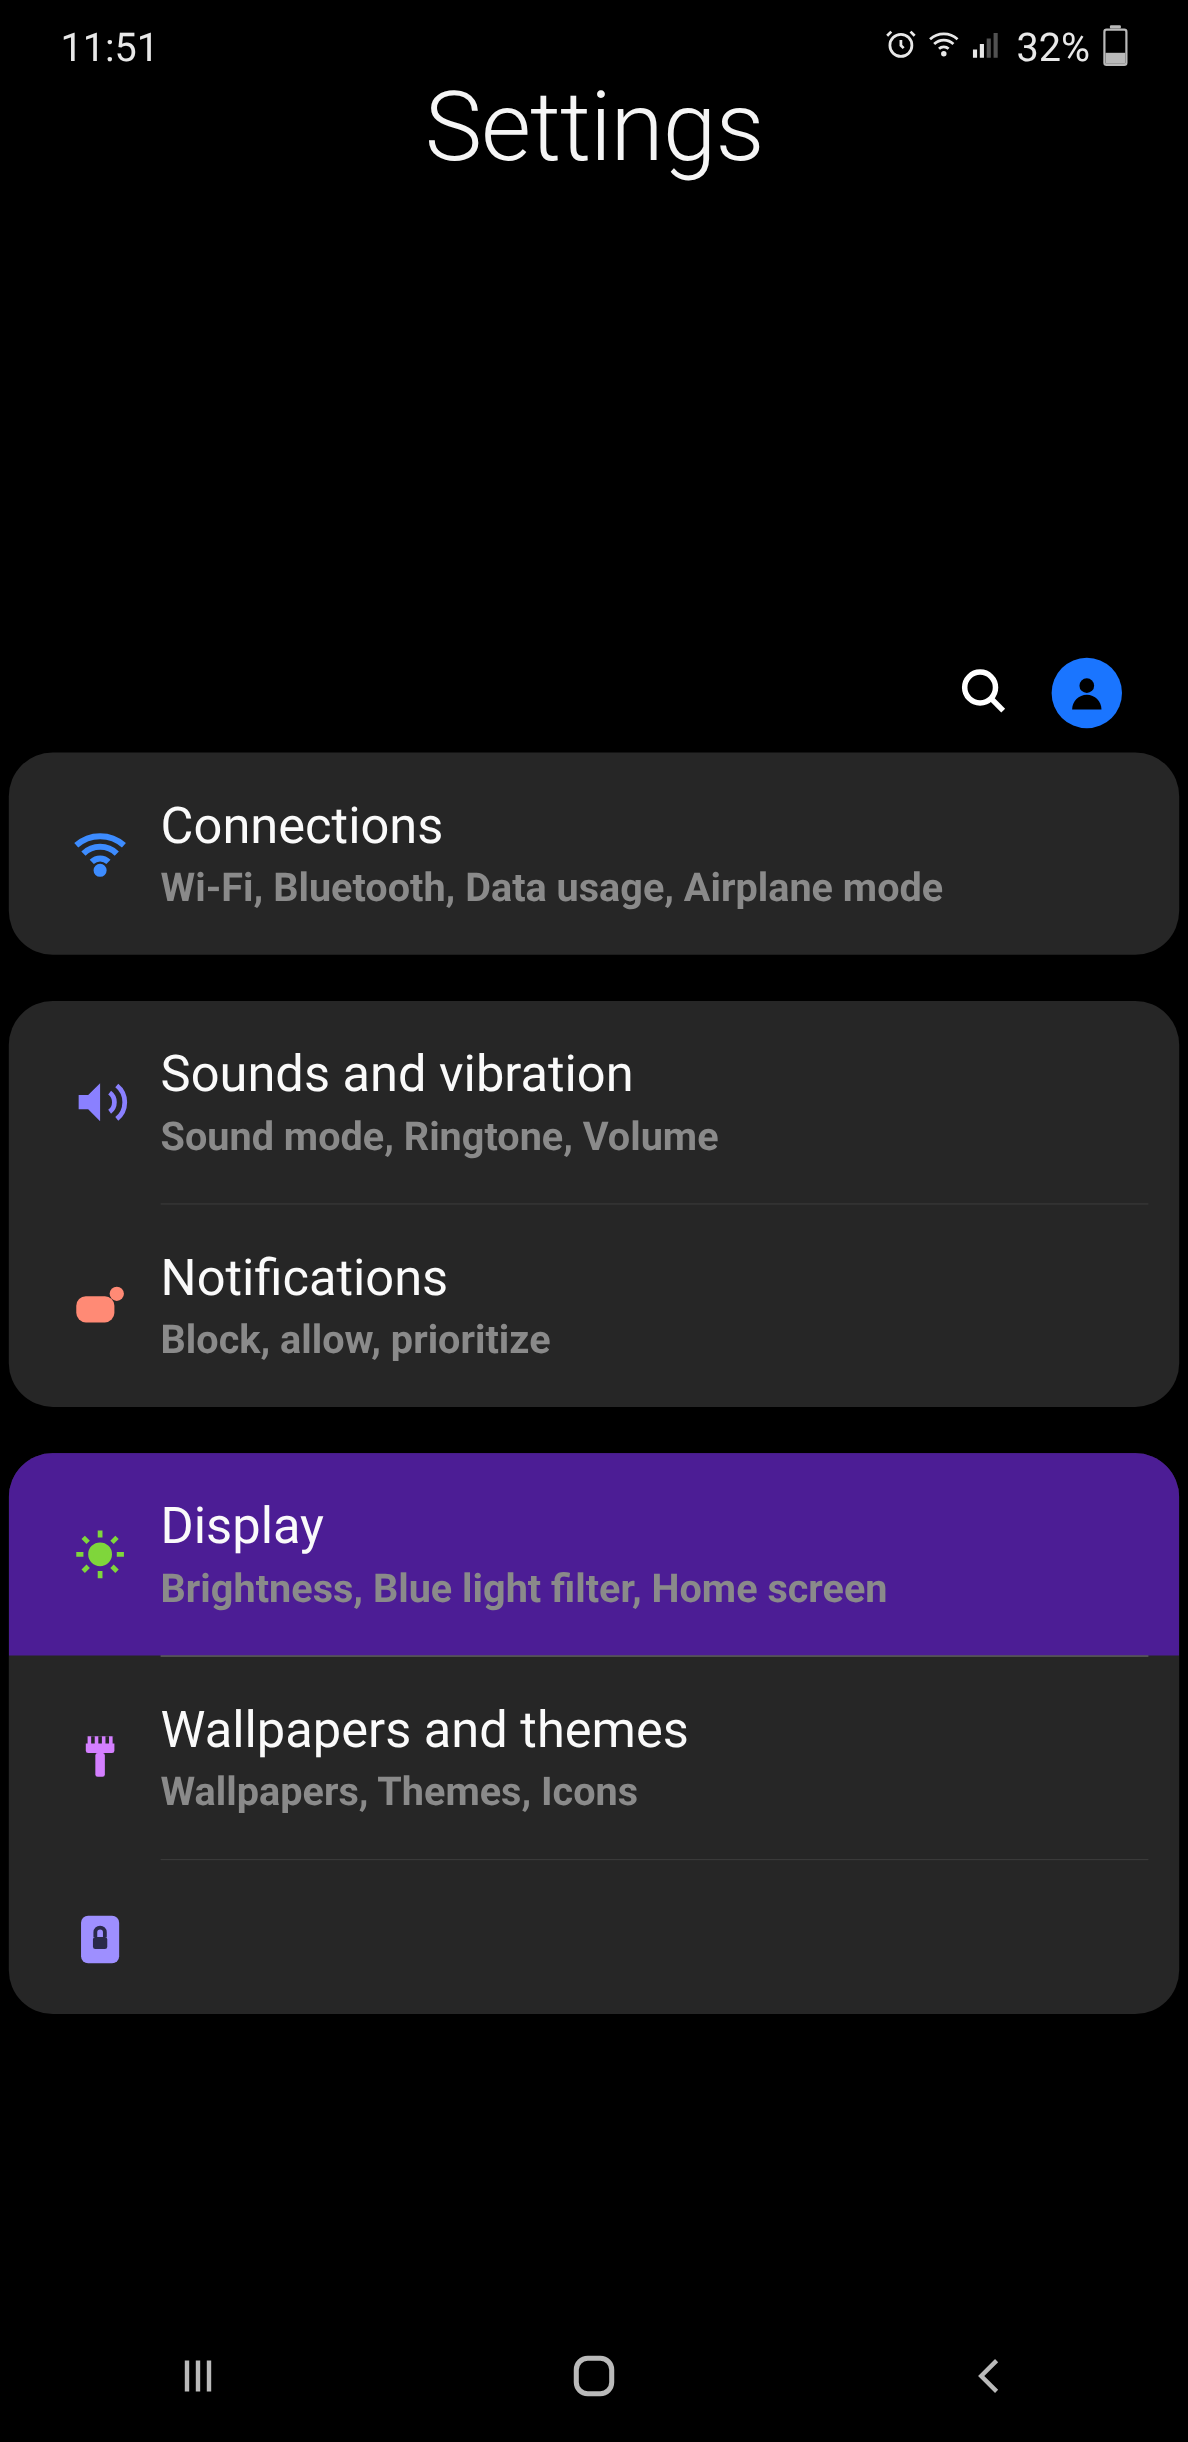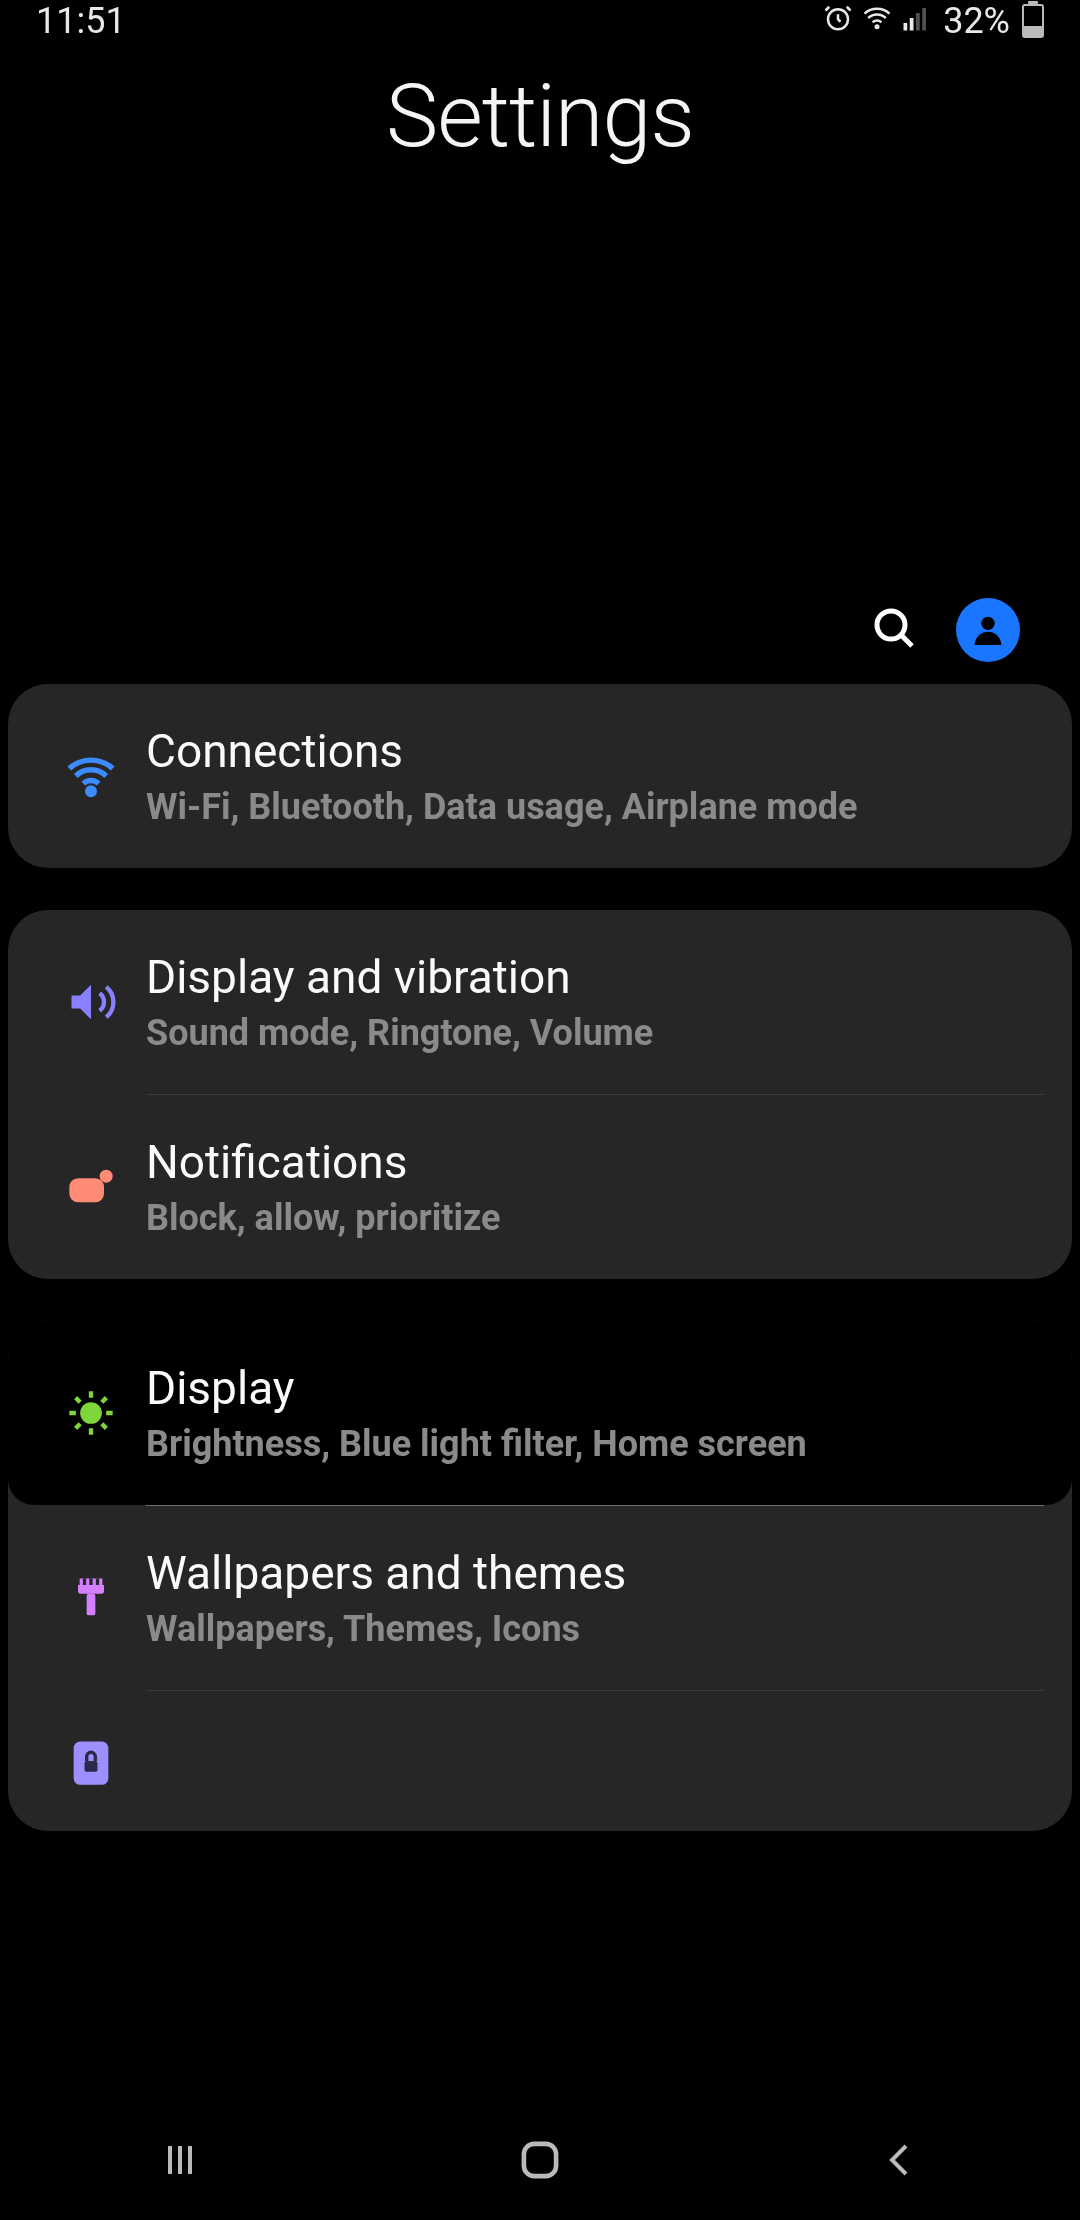--- a/index.html
+++ b/index.html
@@ -1,35 +1,35 @@
 <!DOCTYPE html>
 <html><head>
   <meta charset="utf-8">
   <style>
     * { margin: 0; padding: 0; box-sizing: border-box; }
     html, body { width: 1080px; height: 2220px; background: #000; color: #fff; font-family: -apple-system, BlinkMacSystemFont, "Segoe UI", Roboto, sans-serif; overflow: hidden; }
 
-    .status-bar { height: 64px; display: flex; justify-content: space-between; align-items: flex-start; padding: 0 36px; font-size: 36px; color: #e8e8e8; }
+    .status-bar { height: 64px; display: flex; justify-content: space-between; align-items: flex-end; padding: 0 55px; font-size: 36px; color: #e8e8e8; }
     .status-right { display: flex; align-items: center; gap: 12px; }
     .status-icons { display: flex; align-items: center; gap: 8px; }
 
     .header-area { height: 540px; display: flex; flex-direction: column; justify-content: flex-start; align-items: center; position: relative; }
     .page-title { font-size: 88px; font-weight: 300; color: #f5f5f5; letter-spacing: -1px; }
 
     .toolbar { display: flex; justify-content: flex-end; align-items: center; gap: 38px; padding: 0 60px 28px 60px; height: 80px; }
     .search-icon svg { width: 48px; height: 48px; }
     .account-icon { width: 64px; height: 64px; border-radius: 50%; background: #1a75ff; display: flex; align-items: center; justify-content: center; }
     .account-icon svg { width: 40px; height: 40px; }
 
     .content { padding: 0 8px; }
 
     .card { background: #262626; border-radius: 40px; margin-bottom: 42px; overflow: hidden; }
 
     .row { display: flex; align-items: center; padding: 40px 28px 40px 28px; min-height: 140px; }
-    .row.highlight { background: #000000; border-radius: 26px; }
+    .row.highlight { background: #4c1d95; }
 
     .icon-slot { width: 110px; display: flex; align-items: center; justify-content: center; flex-shrink: 0; }
     .icon-slot svg { width: 52px; height: 52px; }
 
     .text-slot { flex: 1; display: flex; flex-direction: column; gap: 8px; }
     .row-title { font-size: 46px; font-weight: 400; color: #fafafa; }
     .row-sub { font-size: 36px; font-weight: 700; color: #8a8a8a; }
 
     .divider { height: 1px; background: #3a3a3a; margin-left: 138px; margin-right: 28px; }
     .divider.light { background: #707070; }
@@ -124,21 +124,21 @@
 
   <div class="card">
     <div class="row">
       <div class="icon-slot">
         <svg viewBox="0 0 24 24" fill="#8a80ff">
             <path d="M3 9v6h4l5 5V4L7 9H3z"></path>
             <path d="M16 8a5 5 0 0 1 0 8M19 5a9 9 0 0 1 0 14" fill="none" stroke="#8a80ff" stroke-width="2"></path>
           </svg>
       </div>
       <div class="text-slot">
-        <div class="row-title">Display and vibration</div>
+        <div class="row-title">Sounds and vibration</div>
         <div class="row-sub">Sound mode, Ringtone, Volume</div>
       </div>
     </div>
     <div class="divider"></div>
     <div class="row">
       <div class="icon-slot">
         <svg viewBox="0 0 24 24" fill="#ff8a75">
             <rect x="2" y="8" width="16" height="11" rx="4"></rect>
             <circle cx="19" cy="7" r="3"></circle>
           </svg>

